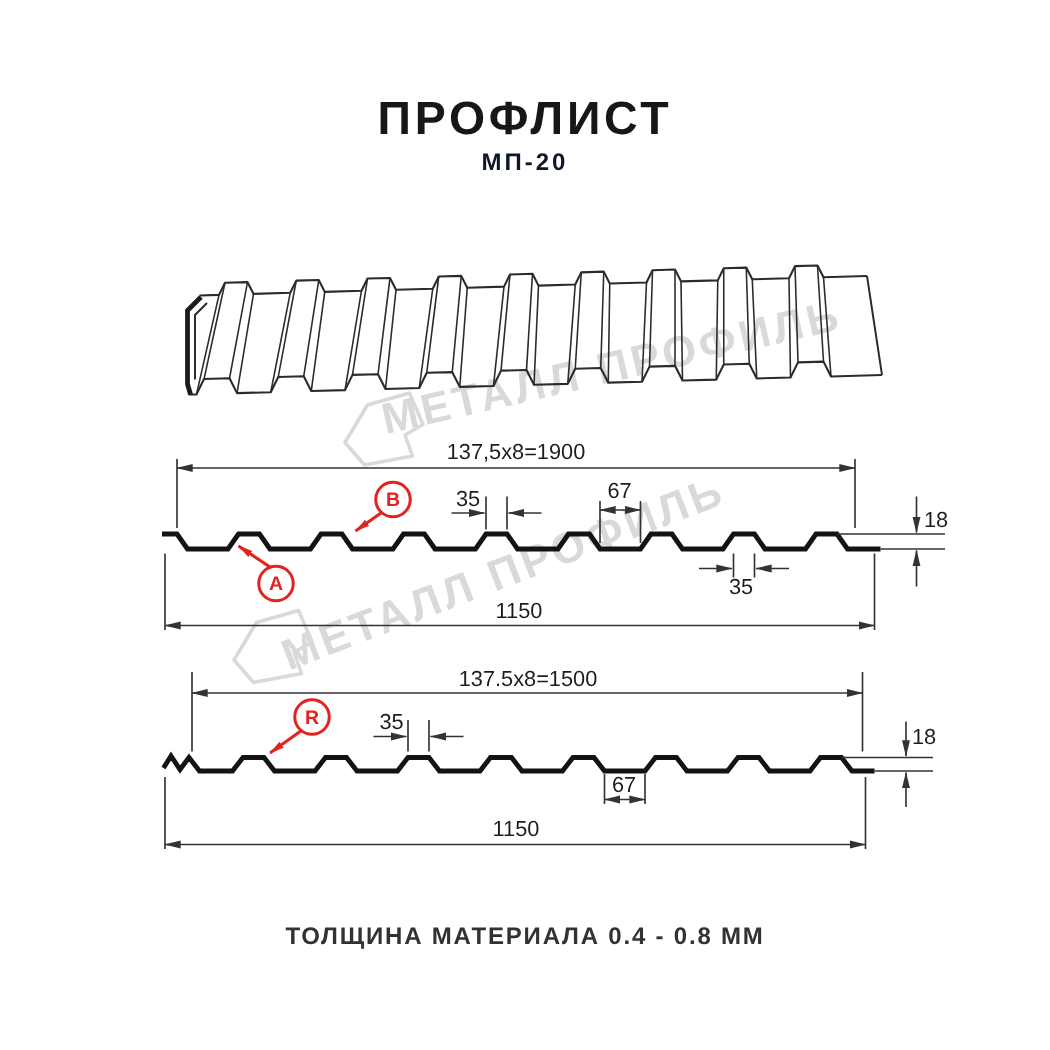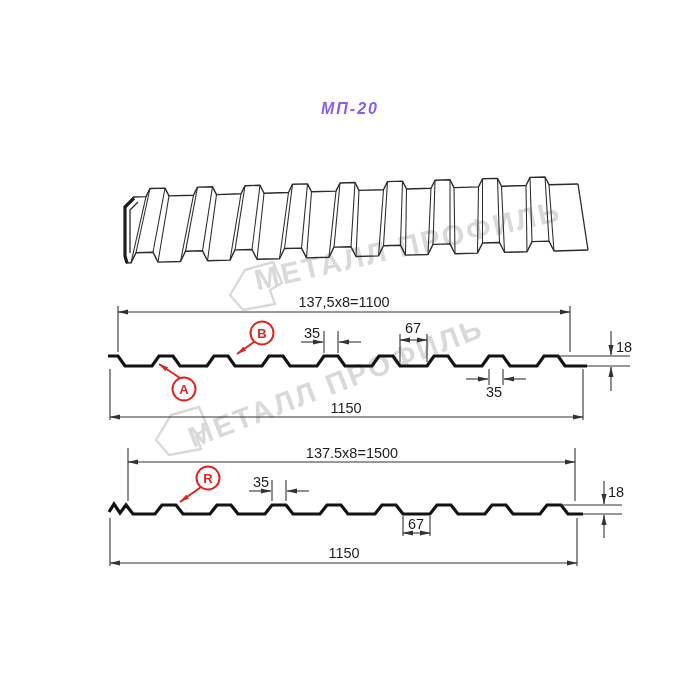--- a/index.html
+++ b/index.html
@@ -2,21 +2,21 @@
 <html><head>
 <meta charset="utf-8">
 <style>
   html,body{margin:0;padding:0;background:#ffffff;}
   .canvas{
     position:relative;width:700px;height:700px;background:#ffffff;overflow:hidden;
     font-family:"Liberation Sans","DejaVu Sans",sans-serif;color:#1d1d1d;
   }
   .abs{position:absolute;transform:translate(-50%,-50%);white-space:nowrap;}
   .title{font-size:31px;font-weight:800;letter-spacing:2.5px;color:#171717;}
-  .subtitle{font-size:16px;font-weight:700;letter-spacing:2px;color:#8b5cf6;font-style:italic;}
+  .subtitle{font-size:16px;font-weight:700;letter-spacing:2px;color:#0f172a;}
   .footer{font-size:16px;font-weight:600;letter-spacing:1.2px;color:#323232;}
   .dim{font-size:14.5px;font-weight:400;color:#1d1d1d;}
   .wm{font-size:29px;font-weight:700;letter-spacing:2.5px;color:#d9d9d9;z-index:1;}
   .wm-a{transform:translate(-50%,-50%) rotate(-13deg);}
   .wm-b{transform:translate(-50%,-50%) rotate(-21deeg);}
   .wm-b{transform:translate(-50%,-50%) rotate(-21deg);}
   .callout{
     width:21px;height:21px;border:2.2px solid #e2231e;border-radius:50%;
     display:flex;align-items:center;justify-content:center;
     font-size:13px;font-weight:700;color:#e2231e;background:transparent;z-index:3;
@@ -177,31 +177,33 @@
         <line x1="577" y1="518" x2="577" y2="566"></line>
         <line x1="110" y1="563" x2="577" y2="563" marker-start="url(#arrB)" marker-end="url(#arrB)"></line>
       </g>
 
       <g stroke="#e2231e" stroke-width="2">
         <line x1="201" y1="487" x2="180" y2="502" marker-end="url(#arrR)"></line>
       </g>
     </g>
   </svg>
 
+  <div class="abs title txt" style="left:350px;top:79px;">ПРОФЛИСТ</div>
   <div class="abs subtitle txt" style="left:350px;top:109px;">МП-20</div>
 
-  <div class="abs dim txt" style="left:344px;top:302px;">137,5x8=1100</div>
+  <div class="abs dim txt" style="left:344px;top:302px;">137,5x8=1900</div>
   <div class="abs dim txt" style="left:312px;top:333px;">35</div>
   <div class="abs dim txt" style="left:413px;top:328px;">67</div>
   <div class="abs dim txt" style="left:624px;top:347px;">18</div>
   <div class="abs dim txt" style="left:494px;top:392px;">35</div>
   <div class="abs dim txt" style="left:346px;top:408px;">1150</div>
   <div class="abs callout txt" style="left:262px;top:333px;">B</div>
   <div class="abs callout txt" style="left:184px;top:389px;">A</div>
 
   <div class="abs dim txt" style="left:352px;top:453px;">137.5x8=1500</div>
   <div class="abs dim txt" style="left:261px;top:482px;">35</div>
   <div class="abs dim txt" style="left:616px;top:492px;">18</div>
   <div class="abs dim txt" style="left:416px;top:524px;">67</div>
   <div class="abs dim txt" style="left:344px;top:553px;">1150</div>
   <div class="abs callout txt" style="left:208px;top:478px;">R</div>
 
+  <div class="abs footer txt" style="left:350px;top:625px;">ТОЛЩИНА МАТЕРИАЛА 0.4 - 0.8 ММ</div>
 </div>
 
 </body></html>

